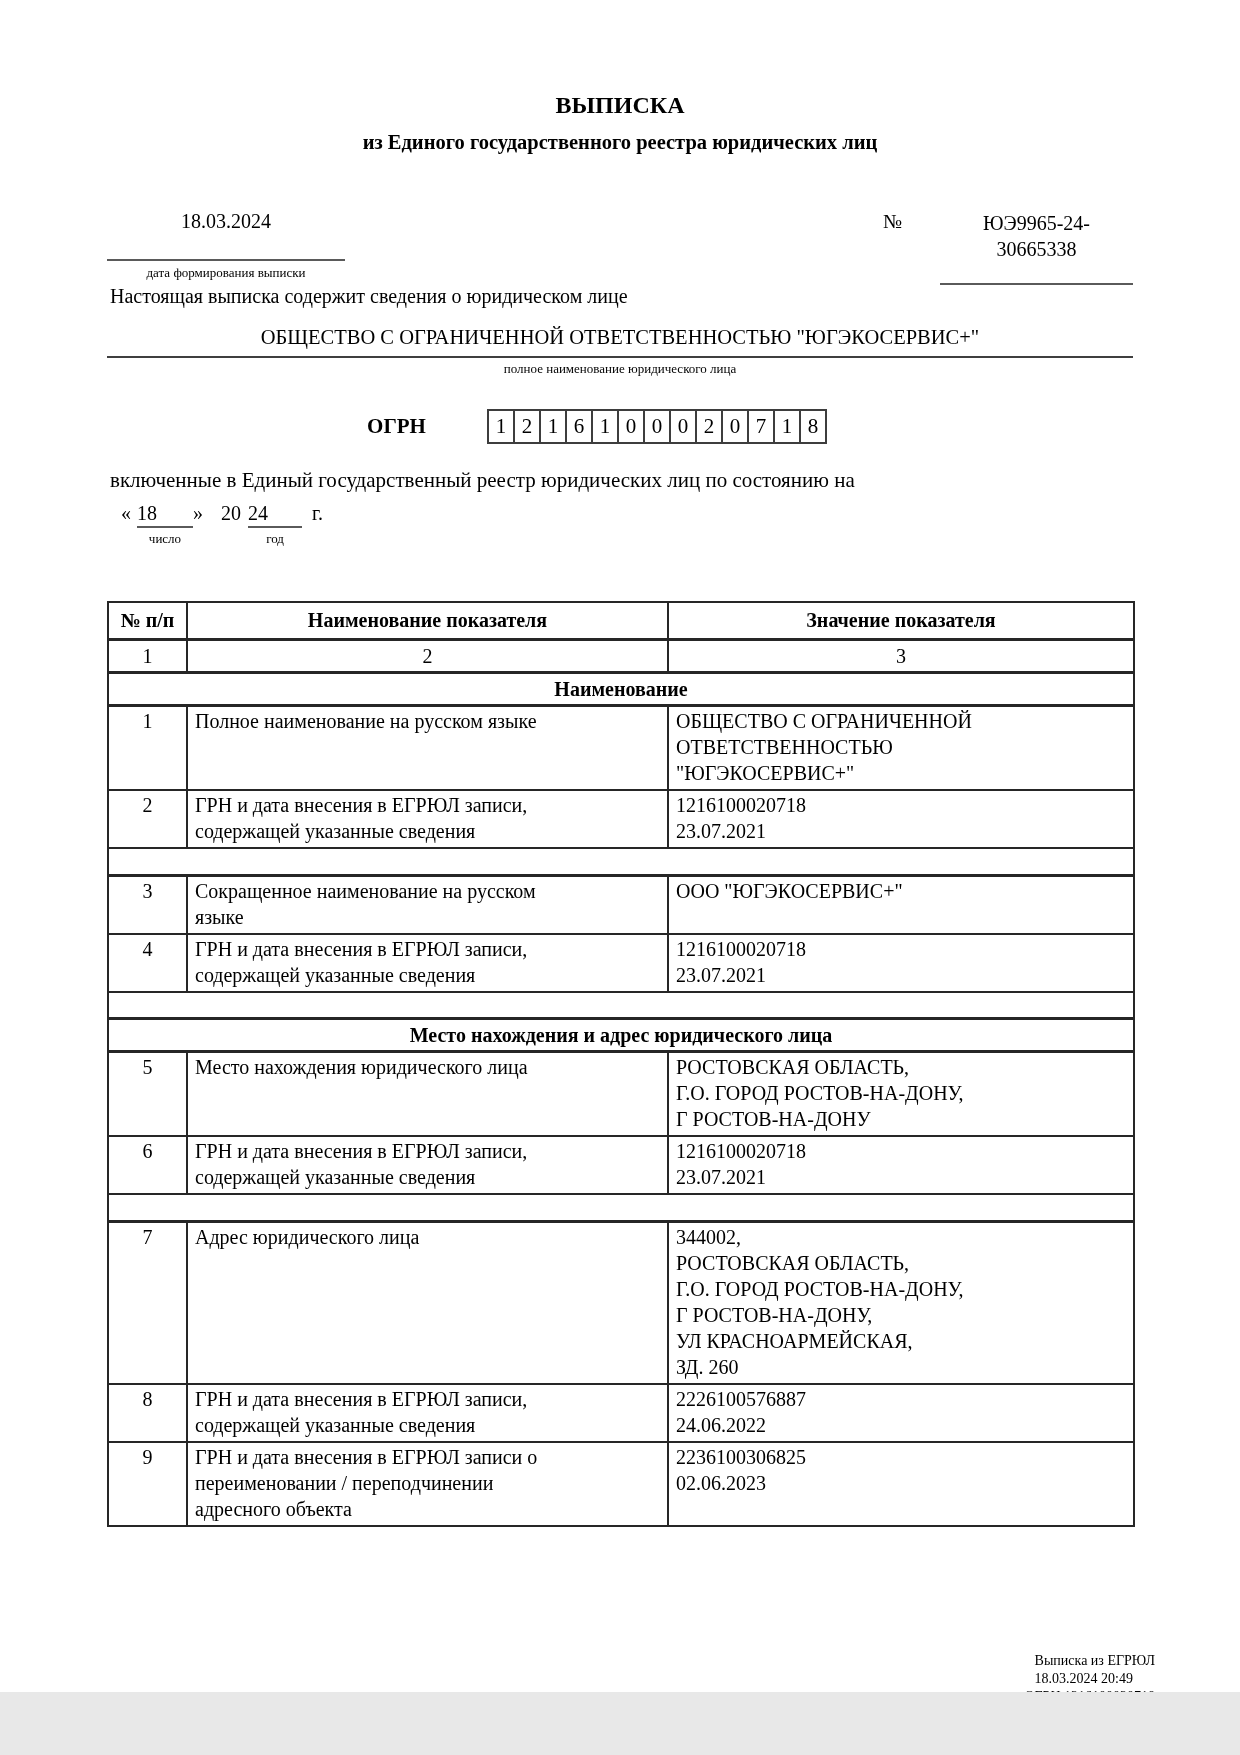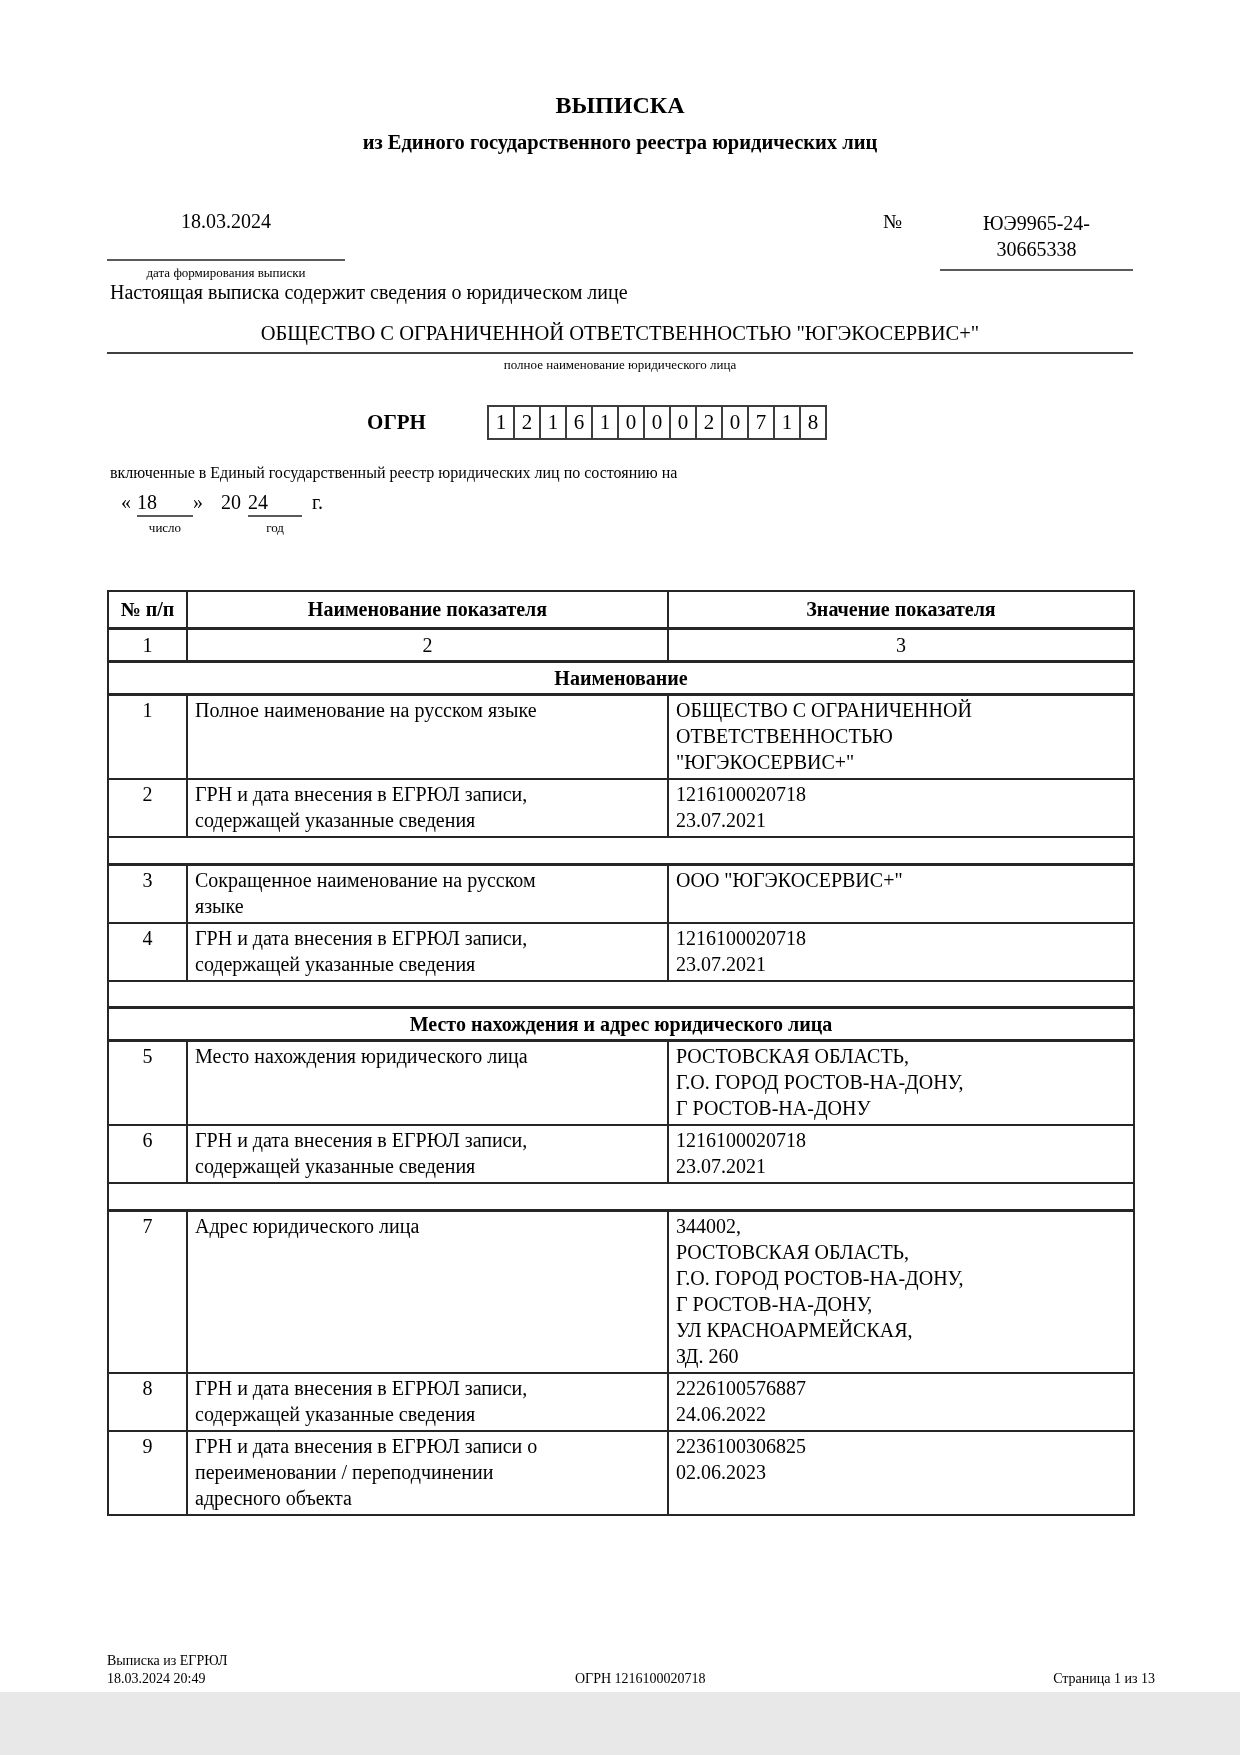--- a/index.html
+++ b/index.html
@@ -18,35 +18,35 @@
 
   .title { margin-top: 92px; text-align: center; font-size: 24px; font-weight: 700; line-height: 1.1; }
   .subtitle { margin-top: 13px; text-align: center; font-size: 20.5px; font-weight: 700; }
 
   .meta { margin-top: 56px; display: flex; justify-content: space-between; align-items: flex-start; }
   .date-block { width: 238px; }
   .date-value { font-size: 20px; text-align: center; padding-bottom: 26px; border-bottom: 2px solid #5a5a5a; }
   .small-caption { font-size: 13px; text-align: center; margin-top: 4px; }
   .num-block { display: flex; align-items: flex-start; }
   .num-sign { font-size: 20px; margin-right: 38px; }
-  .num-value { width: 193px; font-size: 20px; text-align: center; line-height: 1.3; white-space: pre-line; border-bottom: 2px solid #5a5a5a; padding-bottom: 7px; }
+  .num-value { width: 193px; font-size: 20px; text-align: center; line-height: 1.3; white-space: pre-line; border-bottom: 2px solid #5a5a5a; padding-bottom: 21px; }
 
   .intro { font-size: 20px; padding-left: 3px; }
 
   .company { margin-top: 18px; font-size: 20.5px; text-align: center; border-bottom: 2px solid #3f3f3f; padding-bottom: 7px; }
   .company-caption { font-size: 13px; text-align: center; margin-top: 3px; }
 
   .ogrn-row { margin-top: 32px; display: flex; justify-content: center; align-items: center; padding-right: 46px; gap: 48px; }
   .ogrn-label { font-size: 21px; font-weight: 700; margin-right: 13px; }
   .ogrn-boxes { display: flex; }
   .obox { width: 28px; height: 35px; border: 2px solid #3d3d3d; margin-left: -2px;
           display: flex; align-items: center; justify-content: center; font-size: 21px; }
   .obox:first-child { margin-left: 0; }
 
-  .included { margin-top: 24px; font-size: 16px; padding-left: 3px; }
+  .included { margin-top: 24px; font-size: 21px; padding-left: 3px; }
 
   .dateline { margin-top: 9px; display: flex; align-items: flex-start; font-size: 20px; padding-left: 14px; }
   .dl-item { display: flex; flex-direction: column; }
   .dl-text { text-align: left; border-bottom: 2px solid #5a5a5a; padding-bottom: 1px; }
   .dl-caption { font-size: 13px; text-align: center; margin-top: 3px; }
   .dl-day { width: 56px; margin-left: 6px; }
   .dl-month { width: 208px; margin-left: 4px; }
   .dl-year { width: 54px; margin-left: 7px; }
   .century { margin-left: 18px; }
   .gsuffix { margin-left: 10px; }
@@ -62,21 +62,21 @@
   tr.colnums td { text-align: center; padding: 2px; border-bottom-width: 3px; }
   tr.section td { font-weight: 700; text-align: center; padding: 2px; border-top-width: 3px; border-bottom-width: 3px; }
   tr.spacer td { height: 27px; padding: 0; border-bottom-width: 3px; }
   .c-num { text-align: center; padding-left: 2px; padding-right: 2px; }
   .c-name, .c-val { white-space: pre-line; }
   tr.grn td { height: 57px; }
 
   .footer {
     position: absolute; left: 107px; top: 1652px; width: 1048px;
     display: flex; justify-content: space-between; align-items: flex-end;
-    font-size: 14px; line-height: 1.28;
+    font-size: 14px; line-height: 1.28; flex-direction: column;
   }
   .footer-left { text-align: left; }
 </style>
 </head>
 <body>
 
 <div class="page">
   <div class="content">
 
     <div class="title">ВЫПИСКА</div>

